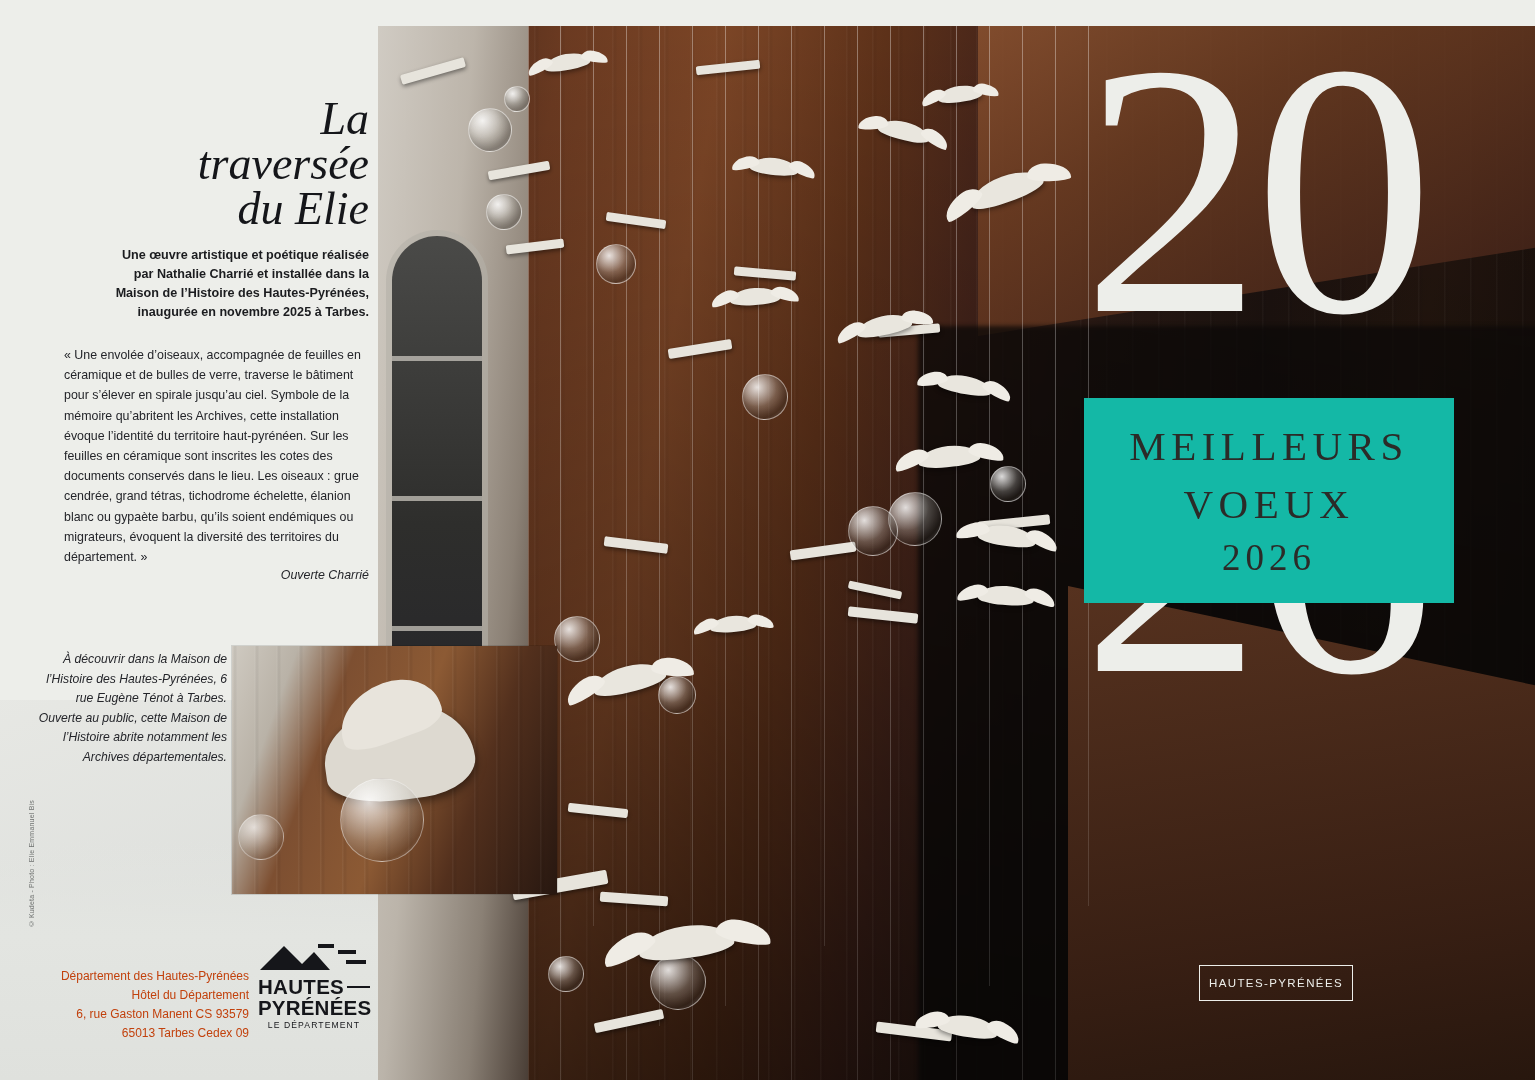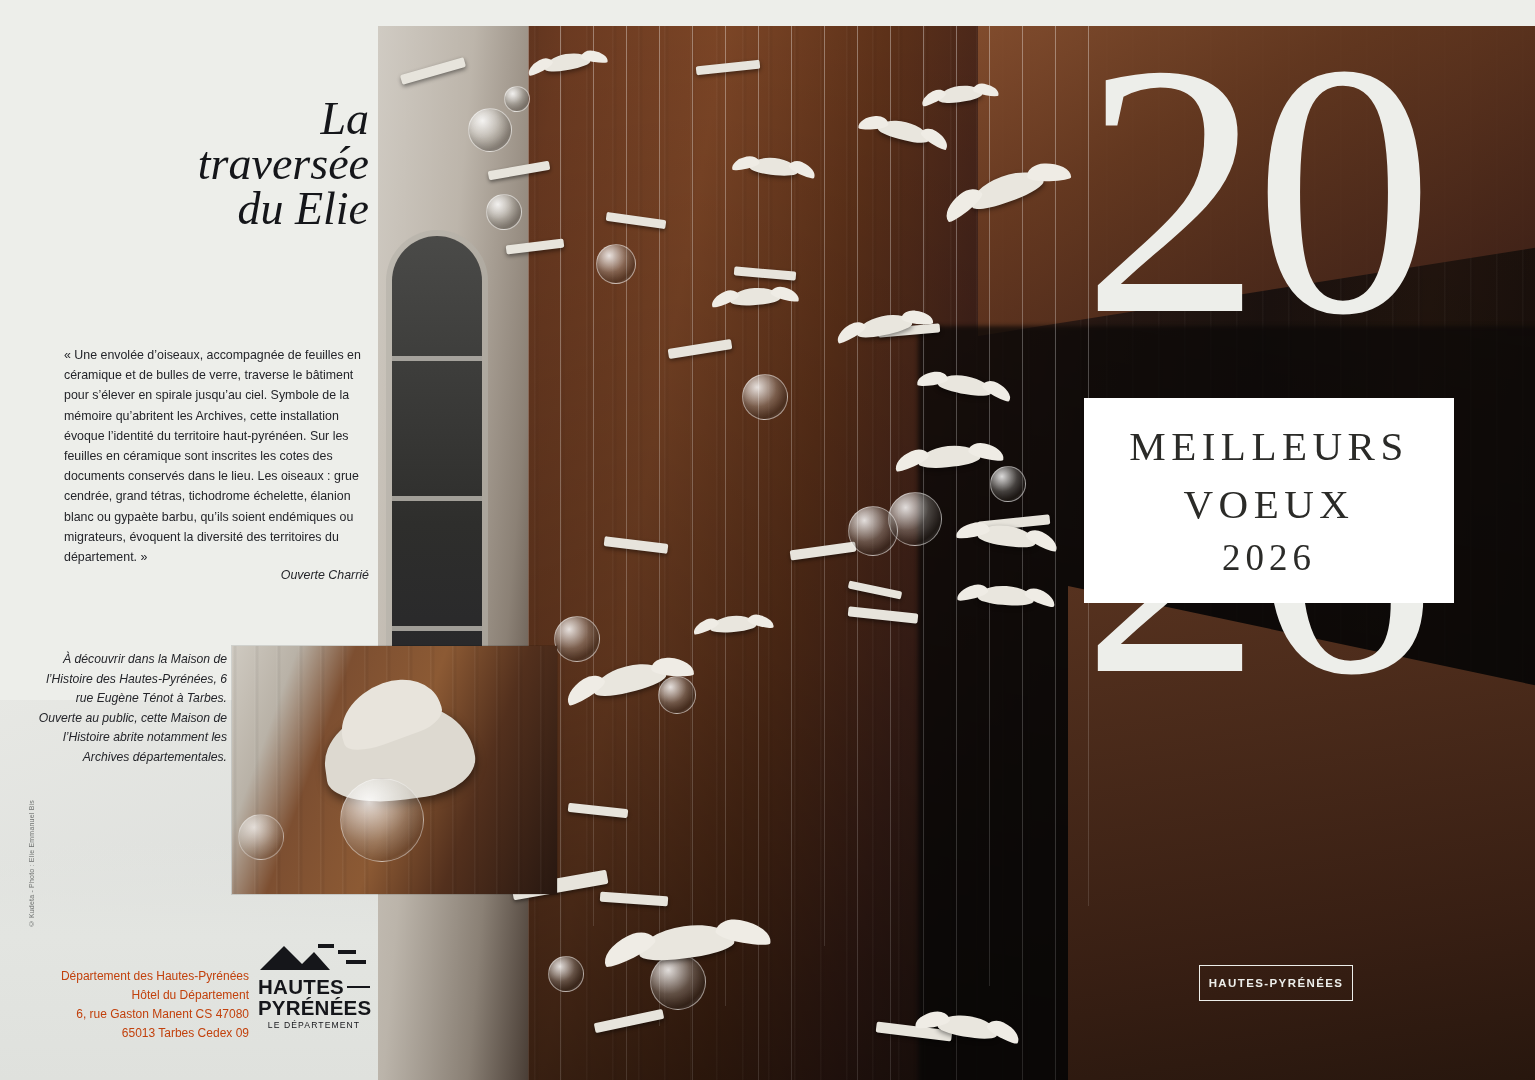--- a/index.html
+++ b/index.html
@@ -225,21 +225,21 @@
     user-select: none;
     margin-left: 24px;
   }
   .year-row { display: block; }
   .year-row.bottom { margin-top: 60px; }
 
   .voeux-box {
     position: absolute;
     left: 1084px; top: 398px;
     width: 370px; height: 205px;
-    background: #ffffff;
+    background: #14b8a6;
     display: flex;
     flex-direction: column;
     align-items: center;
     justify-content: center;
     color: #2b2b28;
     font-family: "Liberation Serif", serif;
   }
   .voeux-1 { font-size: 41px; letter-spacing: 5.5px; }
   .voeux-2 { font-size: 41px; letter-spacing: 5.5px; margin-top: 10px; }
   .voeux-3 { font-size: 37px; letter-spacing: 5px; margin-top: 8px; }
@@ -248,21 +248,21 @@
     position: absolute;
     left: 1199px; top: 965px;
     width: 152px; height: 34px;
     border: 1px solid #edeeea;
     color: #edeeea;
     display: flex;
     align-items: center;
     justify-content: center;
     font-size: 11.5px;
     letter-spacing: 1.4px;
-    font-weight: bold;
+    font-weight: normal;
   }
 
   
   .title {
     position: absolute;
     right: 1166px; top: 96px;
     width: 320px;
     text-align: right;
     font-family: "Liberation Serif", serif;
     font-style: italic;
@@ -451,20 +451,21 @@
   </div>
 
   <div class="badge">HAUTES-PYRÉNÉES</div>
 
   <div class="title">
     <div>La</div>
     <div>traversée</div>
     <div>du Elie</div>
   </div>
 
+  <div class="lede">Une œuvre artistique et poétique réalisée par Nathalie Charrié et installée dans la Maison de l’Histoire des Hautes-Pyrénées, inaugurée en novembre 2025 à Tarbes.</div>
 
   <div class="quote">
     <p>« Une envolée d’oiseaux, accompagnée de feuilles en céramique et de bulles de verre, traverse le bâtiment pour s’élever en spirale jusqu’au ciel. Symbole de la mémoire qu’abritent les Archives, cette installation évoque l’identité du territoire haut-pyrénéen. Sur les feuilles en céramique sont inscrites les cotes des documents conservés dans le lieu. Les oiseaux : grue cendrée, grand tétras, tichodrome échelette, élanion blanc ou gypaète barbu, qu’ils soient endémiques ou migrateurs, évoquent la diversité des territoires du département. »</p>
   </div>
 
   <div class="signature">Ouverte Charrié</div>
 
   <div class="inset">
     <div class="inset-bg"></div>
     <div class="inset-planks"></div>
@@ -473,21 +474,21 @@
     <div class="inset-bubble2"></div>
   </div>
 
   <div class="discover">À découvrir dans la Maison de l’Histoire des Hautes-Pyrénées, 6 rue Eugène Ténot à Tarbes. Ouverte au public, cette Maison de l’Histoire abrite notamment les Archives départementales.</div>
 
   <div class="credit">© Kudeta - Photo : Elie Emmanuel Bis</div>
 
   <div class="footer-address">
     <div>Département des Hautes-Pyrénées</div>
     <div>Hôtel du Département</div>
-    <div>6, rue Gaston Manent CS 47080</div>
+    <div>6, rue Gaston Manent CS 93579</div>
     <div>65013 Tarbes Cedex 09</div>
   </div>
 
   <div class="logo">
     <svg class="logo-mark" width="112" height="34" viewBox="0 0 112 34">
       <path d="M2 30 L26 6 L44 24 L56 12 L72 30 Z" fill="#15161a"></path>
       <path d="M60 4 L76 4 L76 8 L60 8 Z" fill="#15161a"></path>
       <path d="M80 10 L98 10 L98 14 L80 14 Z" fill="#15161a"></path>
       <path d="M88 20 L108 20 L108 24 L88 24 Z" fill="#15161a"></path>
     </svg>

